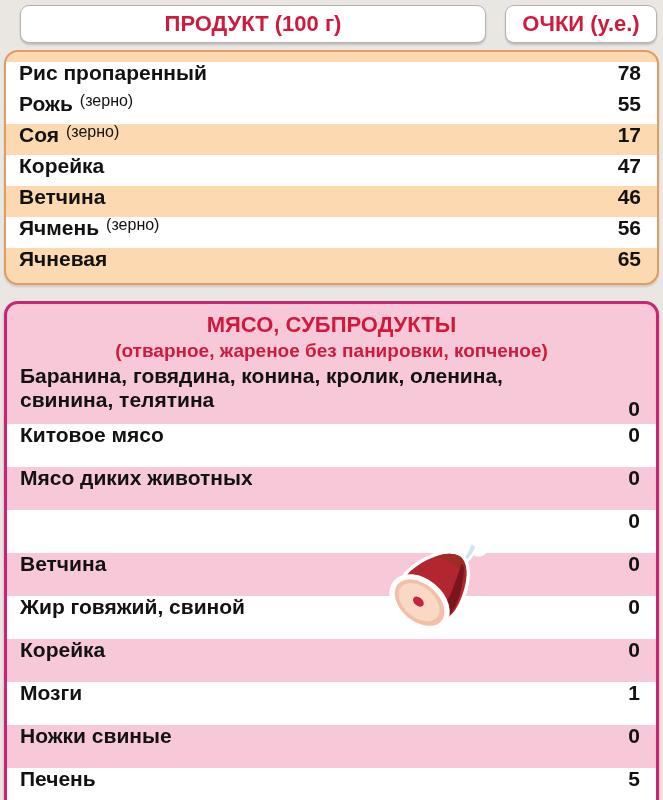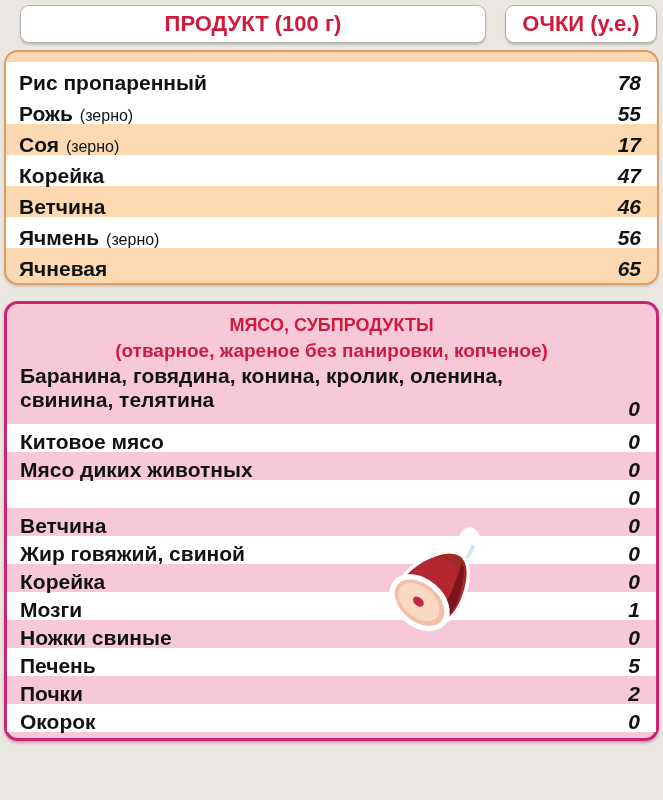--- a/index.html
+++ b/index.html
@@ -43,42 +43,42 @@
     box-shadow:0 2px 2px rgba(0,0,0,.12);
   }
   .section-meat{
     margin-top:16px;
     background:var(--meat-bg,#f7c9d8);
     border:3px solid var(--meat-border,#cc2474);
     padding:4px 0 6px 0;
     box-shadow:0 2px 3px rgba(140,30,90,.35);
   }
   .sec-title{
-    text-align:center;font-weight:bold;font-size:18px;
+    text-align:center;font-weight:bold;font-size:22px;
     color:var(--accent-red,#cf1a3e);
     line-height:26px;padding-top:4px;
   }
   .sec-subtitle{
     text-align:center;font-weight:bold;font-size:19px;
     color:var(--accent-red,#cf1a3e);
     line-height:26px;
   }
   
   .rows{display:block;}
   .row{
-    display:flex;align-items:flex-end;
+    display:flex;align-items:flex-start;
     padding:0 16px 0 13px;
     font-size:21px;font-weight:bold;
     line-height:1;
   }
   .section-grains .row{height:31px;}
-  .section-meat .row{height:28px;}
+  .section-meat .row{height:43px;}
   .row.white{background:var(--row-white,#ffffff);}
   .row .note{font-weight:normal;margin-left:7px;font-size:16px;}
-  .row .value{margin-left:auto;font-style:italic;}
+  .row .value{margin-left:auto;}
   .row.tall{
     height:60px;
     align-items:stretch;
   }
   .row.tall .name{
     width:500px;
     line-height:24px;
     align-self:flex-start;
   }
   .row.tall .value{

